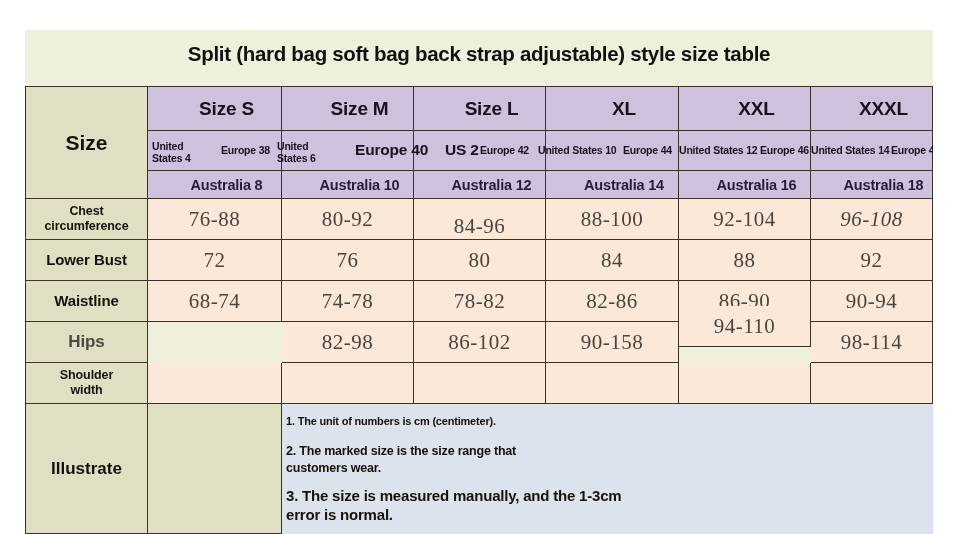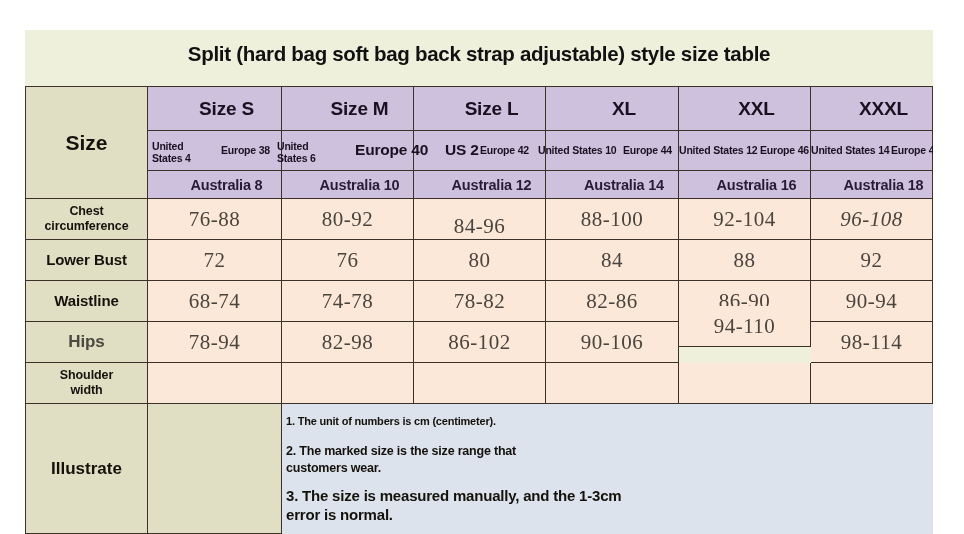--- a/index.html
+++ b/index.html
@@ -279,31 +279,28 @@
       </div>
       <div class="cell bg-data center" style="left: 654px; top: 195px; width: 132px; height: 41px;">
         <div class="val" style="white-space: pre-line;">86-90</div>
       </div>
       <div class="cell bg-data center" style="left: 786px; top: 195px; width: 122px; height: 41px;">
         <div class="val" style="white-space: pre-line;">90-94</div>
       </div>
       <div class="cell bg-label lcell center" style="left: 0px; top: 236px; width: 123px; height: 41px;">
         <div class="row-label hips" style="white-space: pre-line;">Hips</div>
       </div>
-      <div class="cell bg-data center" style="left: 123px; top: 236px; width: 134px; height: 41px;">
-        <div class="val" style="white-space: pre-line;">78-94</div>
-      </div>
       <div class="cell bg-data center" style="left: 257px; top: 236px; width: 132px; height: 41px;">
         <div class="val" style="white-space: pre-line;">82-98</div>
       </div>
       <div class="cell bg-data center" style="left: 389px; top: 236px; width: 132px; height: 41px;">
         <div class="val" style="white-space: pre-line;">86-102</div>
       </div>
       <div class="cell bg-data center" style="left: 521px; top: 236px; width: 133px; height: 41px;">
-        <div class="val" style="white-space: pre-line;">90-106</div>
+        <div class="val" style="white-space: pre-line;">90-158</div>
       </div>
       <div class="cell bg-data center" style="left: 654px; top: 220px; width: 132px; height: 41px;">
         <div class="val" style="white-space: pre-line;">94-110</div>
       </div>
       <div class="cell bg-data center" style="left: 786px; top: 236px; width: 122px; height: 41px;">
         <div class="val" style="white-space: pre-line;">98-114</div>
       </div>
       <div class="cell bg-label lcell center" style="left: 0px; top: 277px; width: 123px; height: 41px;">
         <div class="row-label" style="white-space: pre-line;">Shoulder
 width</div>

